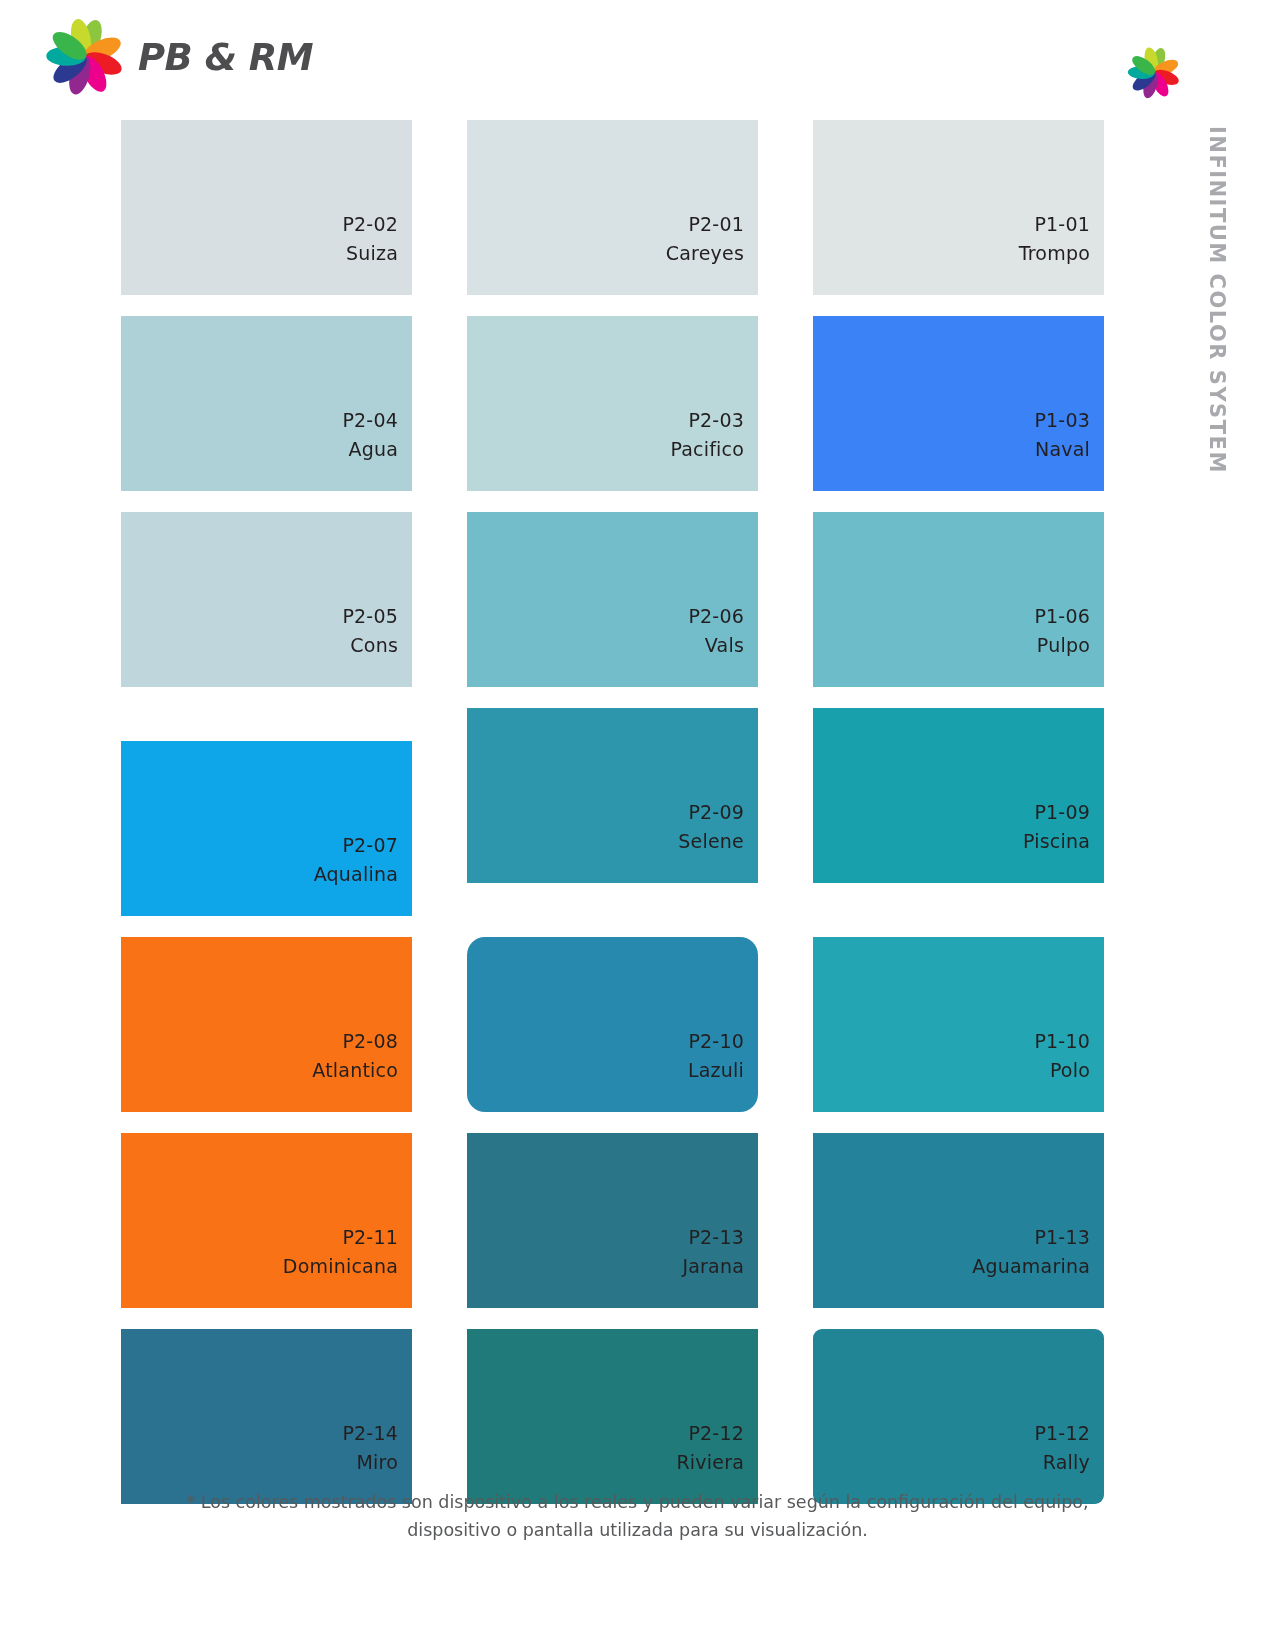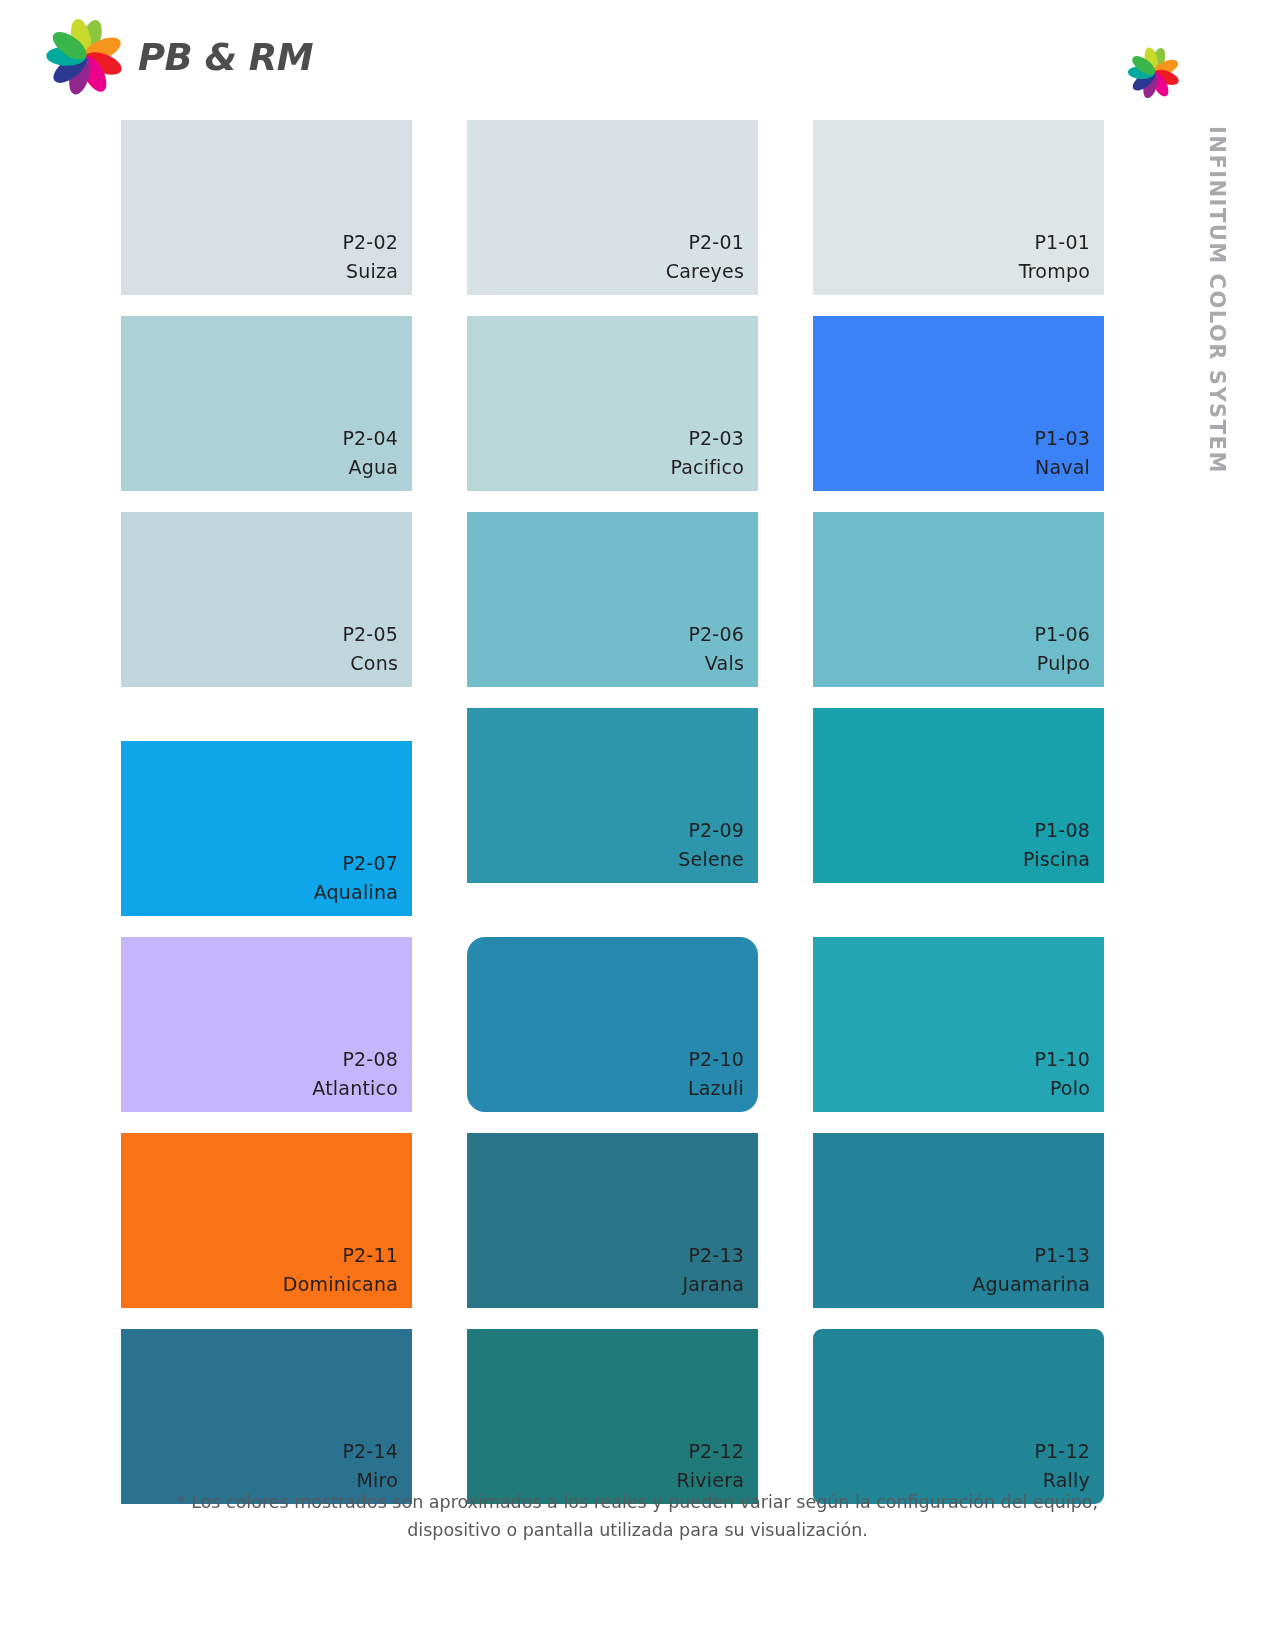--- a/index.html
+++ b/index.html
@@ -84,21 +84,21 @@
     grid-row-gap: 21px;
   }
 
   .swatch {
     position: relative;
     height: 175px;
     display: flex;
     flex-direction: column;
     justify-content: flex-end;
     align-items: flex-end;
-    padding: 0 14px 10px 0;
+    padding: 0 14px 28px 0;
   }
 
   .swatch-code {
     font-family: "DejaVu Sans", sans-serif;
     font-size: 19px;
     color: #231f20;
     line-height: 30px;
     letter-spacing: 0.2px;
   }
 
@@ -207,24 +207,24 @@
       </div>
       <div class="swatch" style="background: #0ea5e9; margin-top: 33px;">
         <span class="swatch-code">P2-07</span>
         <span class="swatch-name">Aqualina</span>
       </div>
       <div class="swatch" style="background: rgb(45, 150, 172);">
         <span class="swatch-code">P2-09</span>
         <span class="swatch-name">Selene</span>
       </div>
       <div class="swatch" style="background: rgb(24, 160, 172);">
-        <span class="swatch-code">P1-08</span>
+        <span class="swatch-code">P1-09</span>
         <span class="swatch-name">Piscina</span>
       </div>
-      <div class="swatch" style="background: #c4b5fd;">
+      <div class="swatch" style="background: #f97316;">
         <span class="swatch-code">P2-08</span>
         <span class="swatch-name">Atlantico</span>
       </div>
       <div class="swatch" style="background: rgb(39, 137, 174); border-radius: 18px;">
         <span class="swatch-code">P2-10</span>
         <span class="swatch-name">Lazuli</span>
       </div>
       <div class="swatch" style="background: rgb(35, 165, 180);">
         <span class="swatch-code">P1-10</span>
         <span class="swatch-name">Polo</span>
@@ -249,17 +249,17 @@
         <span class="swatch-code">P2-12</span>
         <span class="swatch-name">Riviera</span>
       </div>
       <div class="swatch" style="background: rgb(34, 133, 150); border-radius: 9px;">
         <span class="swatch-code">P1-12</span>
         <span class="swatch-name">Rally</span>
       </div>
     </div>
 
   <div class="footer">
-    <span class="line">*  Los colores mostrados son aproximados a los reales y pueden variar según la configuración del equipo,</span>
+    <span class="line">*  Los colores mostrados son dispositivo a los reales y pueden variar según la configuración del equipo,</span>
     <span class="line">dispositivo o pantalla utilizada para su visualización.</span>
   </div>
 
 </div>
 
 </body></html>

